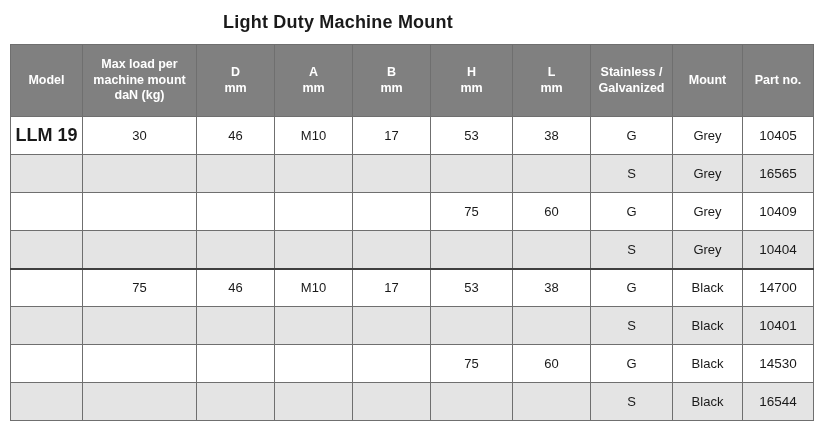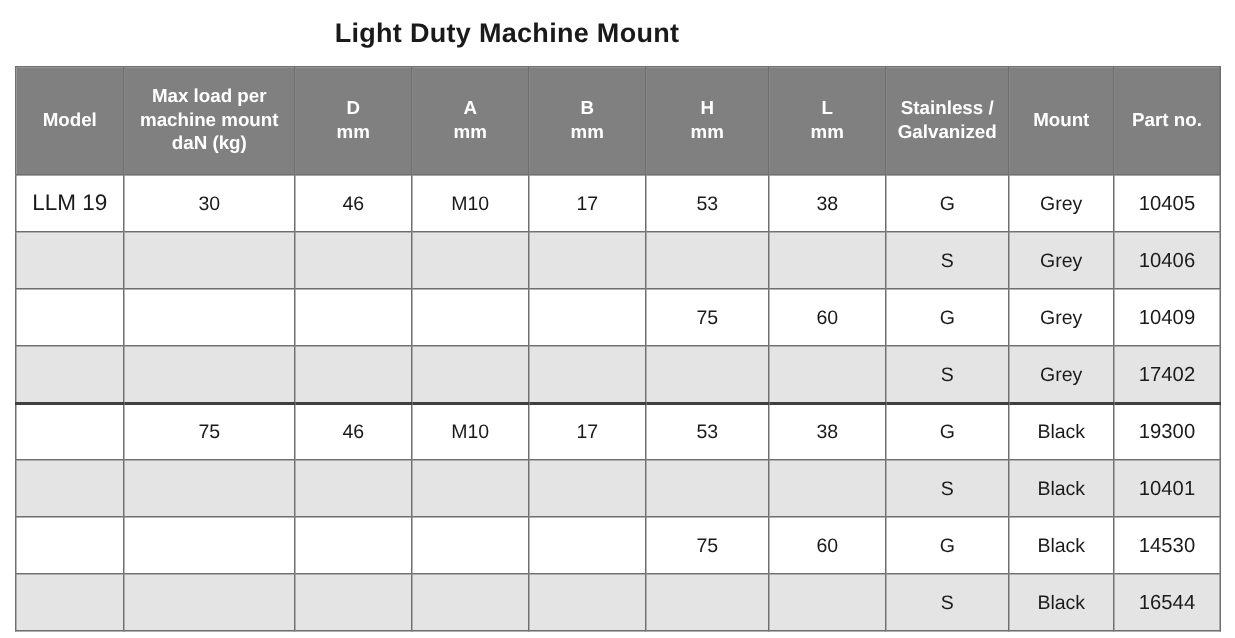--- a/index.html
+++ b/index.html
@@ -64,22 +64,22 @@
   tbody td {
     height: 38px;
     background: #ffffff;
     font-size: 13px;
     color: #1a1a1a;
   }
   tbody tr.alt td {
     background: #e4e4e4;
   }
   td.model-cell {
-    font-weight: normal;
-    font-size: 15px;
+    font-weight: bold;
+    font-size: 18px;
   }
   td.part-cell {
     font-weight: normal;
     font-size: 13.5px;
   }
   td.blank {
     border-left-color: #6f6f6f;
     border-right-color: #6f6f6f;
   }
   
@@ -175,21 +175,21 @@
         <tr class="alt">
           <td class="model-cell blank"></td>
           <td class="blank"></td>
           <td class="blank"></td>
           <td class="blank"></td>
           <td class="blank"></td>
           <td class="blank"></td>
           <td class="blank"></td>
           <td>S</td>
           <td>Grey</td>
-          <td class="part-cell">10406</td>
+          <td class="part-cell">16565</td>
         </tr>
         <tr>
           <td class="model-cell blank"></td>
           <td class="blank"></td>
           <td class="blank"></td>
           <td class="blank"></td>
           <td class="blank"></td>
           <td>75</td>
           <td>60</td>
           <td>G</td>
@@ -199,33 +199,33 @@
         <tr class="alt">
           <td class="model-cell blank"></td>
           <td class="blank"></td>
           <td class="blank"></td>
           <td class="blank"></td>
           <td class="blank"></td>
           <td class="blank"></td>
           <td class="blank"></td>
           <td>S</td>
           <td>Grey</td>
-          <td class="part-cell">17402</td>
+          <td class="part-cell">10404</td>
         </tr>
         <tr class="group-start">
           <td class="model-cell blank"></td>
           <td>75</td>
           <td>46</td>
           <td>M10</td>
           <td>17</td>
           <td>53</td>
           <td>38</td>
           <td>G</td>
           <td>Black</td>
-          <td class="part-cell">19300</td>
+          <td class="part-cell">14700</td>
         </tr>
         <tr class="alt">
           <td class="model-cell blank"></td>
           <td class="blank"></td>
           <td class="blank"></td>
           <td class="blank"></td>
           <td class="blank"></td>
           <td class="blank"></td>
           <td class="blank"></td>
           <td>S</td>

